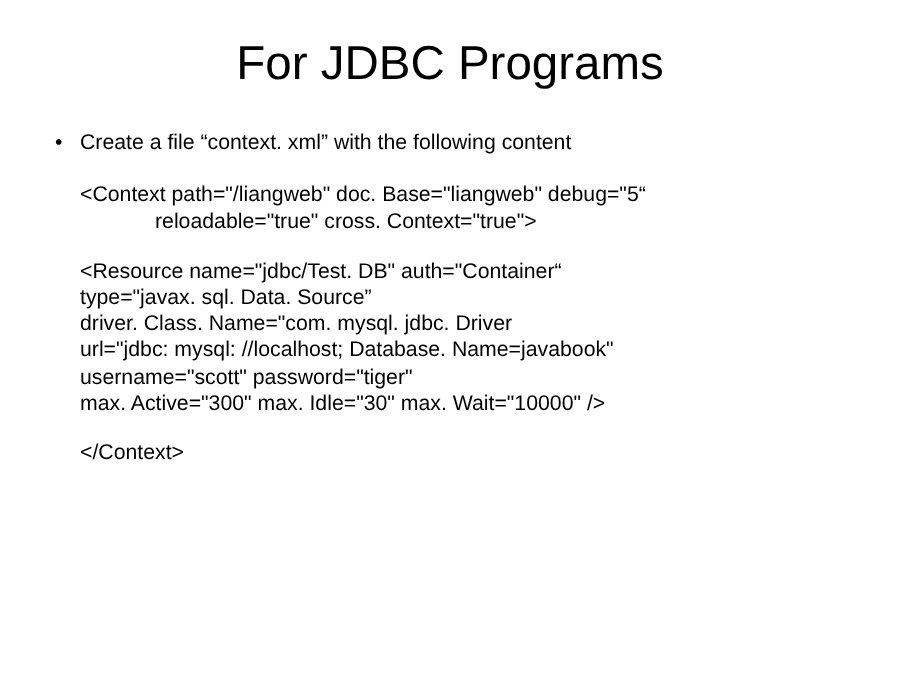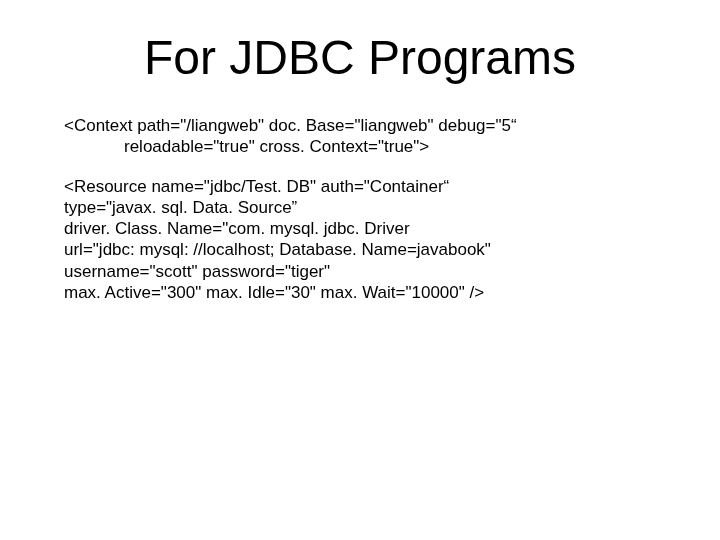--- a/index.html
+++ b/index.html
@@ -12,21 +12,21 @@
     color: #000;
   }
   .slide {
     box-sizing: border-box;
     width: 720px;
     height: 540px;
     padding: 20px 40px 20px 40px;
     position: relative;
   }
   .title {
-    font-size: 48px;
+    font-size: 38px;
     text-align: center;
     margin: 10px 0 30px 0;
     font-weight: normal;
   }
   .bullets {
     font-size: 17px;
     line-height: 1.3;
   }
   .bullet {
     position: relative;
@@ -53,31 +53,35 @@
 </head>
 <body>
 
 <div class="slide">
 
   <div class="title">For JDBC Programs</div>
 
   <div class="bullets">
 
 
+    <div class="bullet">Create a file “context. xml” with the following content</div>
 
     <div class="codeblock">
       <div>&lt;Context path="/liangweb" doc. Base="liangweb" debug="5“</div>
       <div class="indent2">reloadable="true" cross. Context="true"&gt;</div>
     </div>
 
     <div class="codeblock">
       <div>&lt;Resource name="jdbc/Test. DB" auth="Container“</div>
       <div>type="javax. sql. Data. Source”</div>
       <div>driver. Class. Name="com. mysql. jdbc. Driver</div>
       <div>url="jdbc: mysql: //localhost; Database. Name=javabook"</div>
       <div>username="scott" password="tiger"</div>
       <div>max. Active="300" max. Idle="30" max. Wait="10000" /&gt;</div>
     </div>
 
+    <div class="codeblock">
+      <div>&lt;/Context&gt;</div>
+    </div>
 
   </div>
 
 </div>
 
 </body></html>

